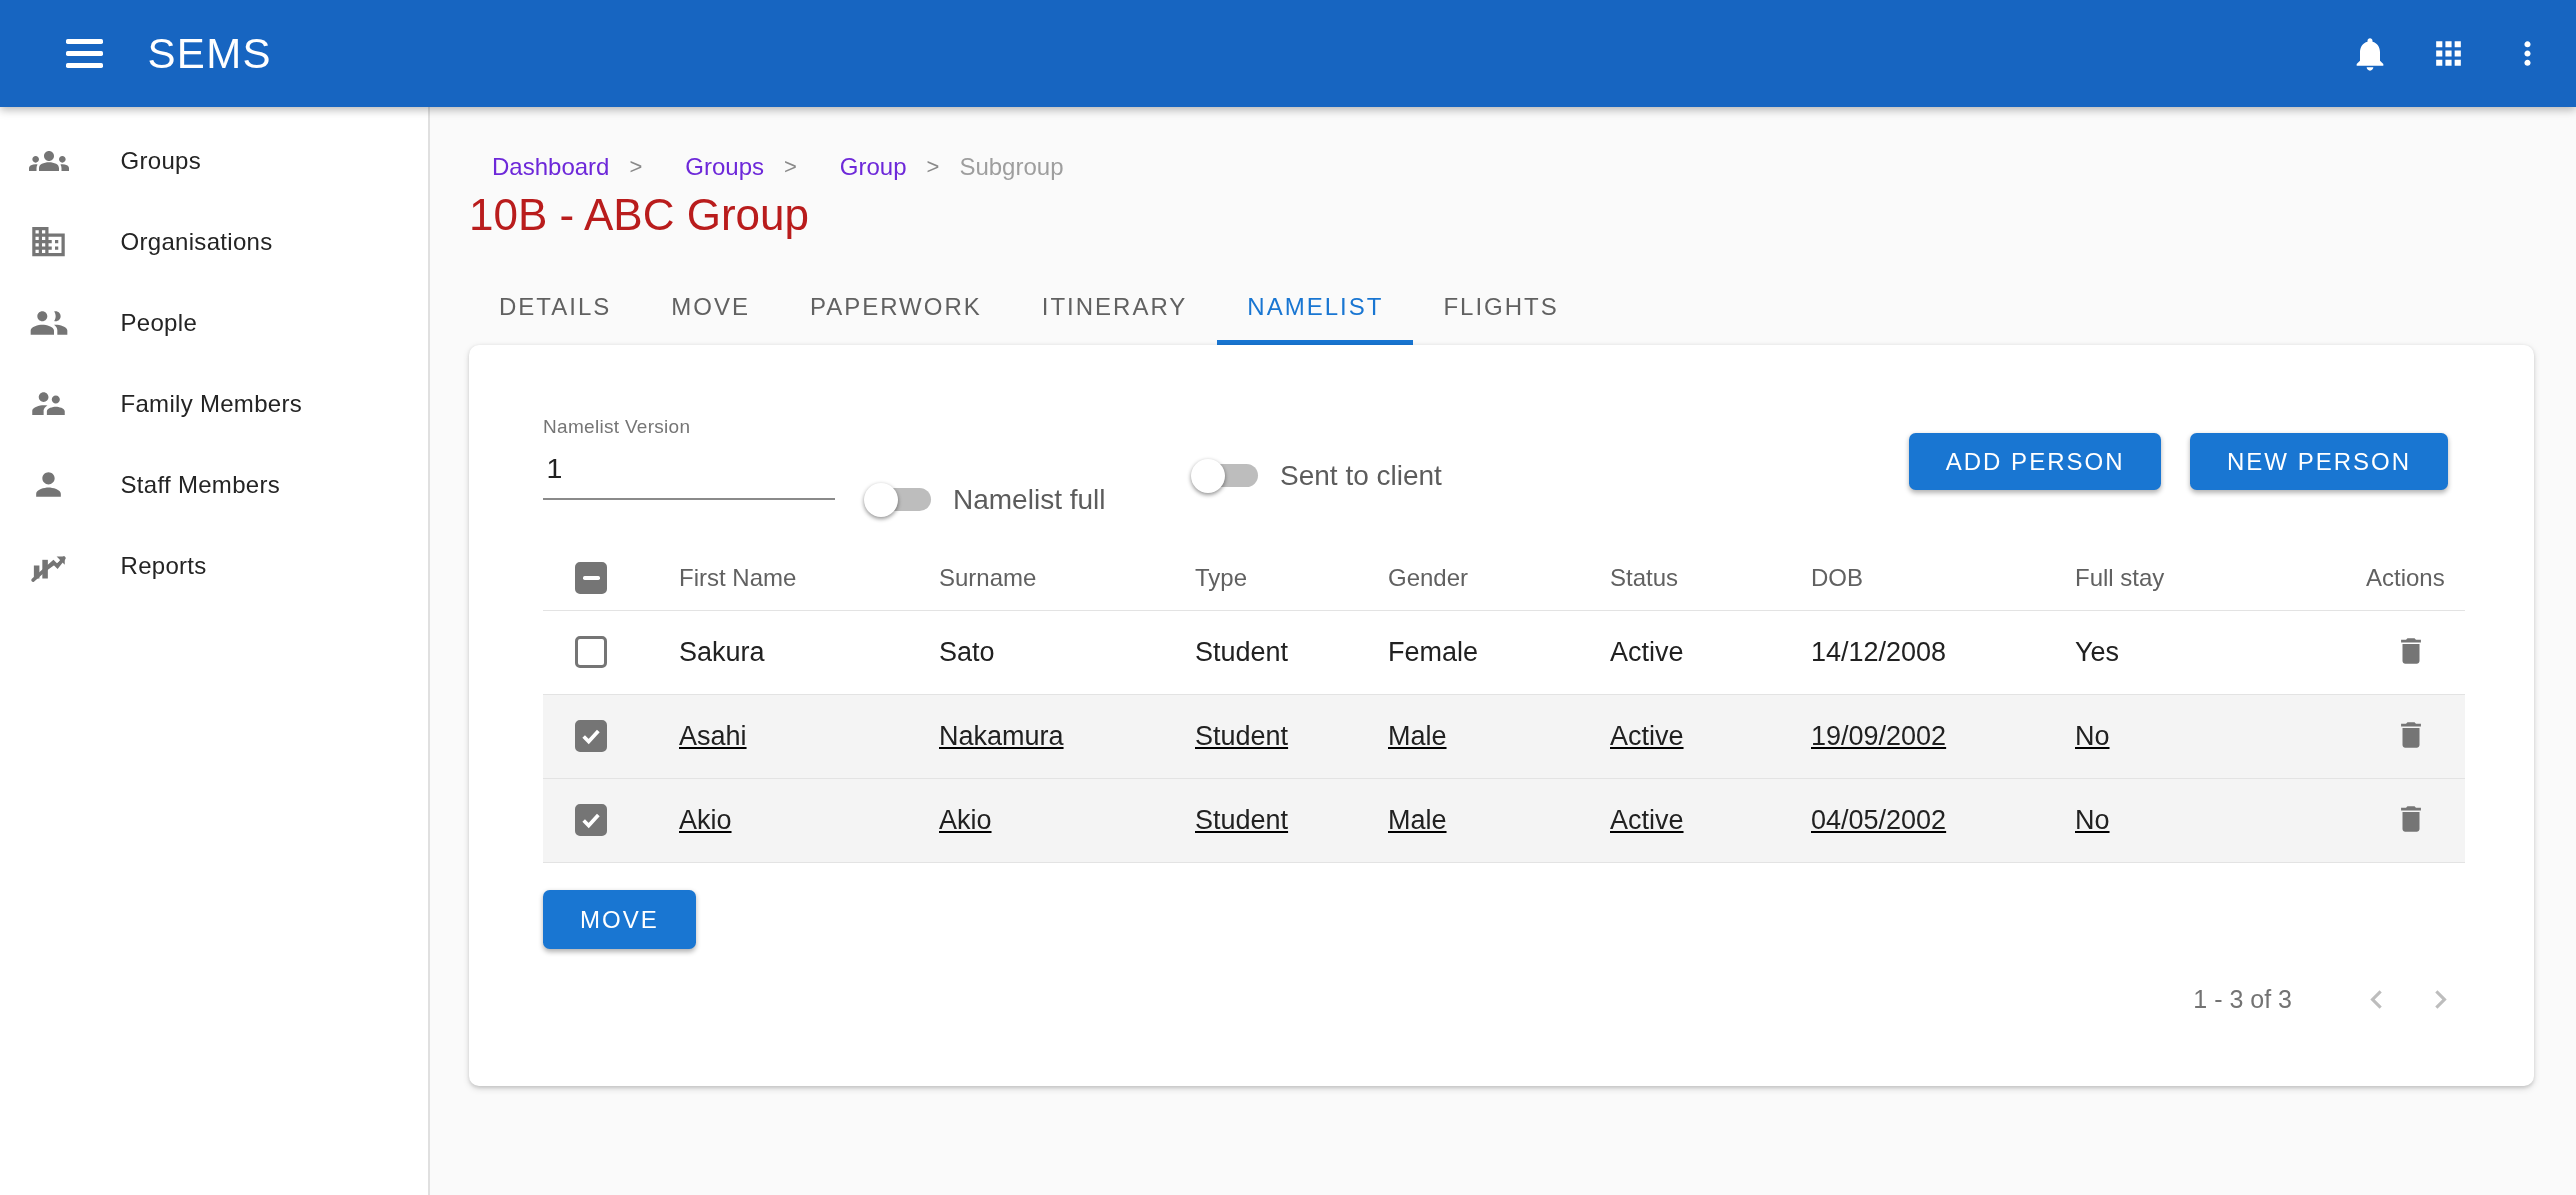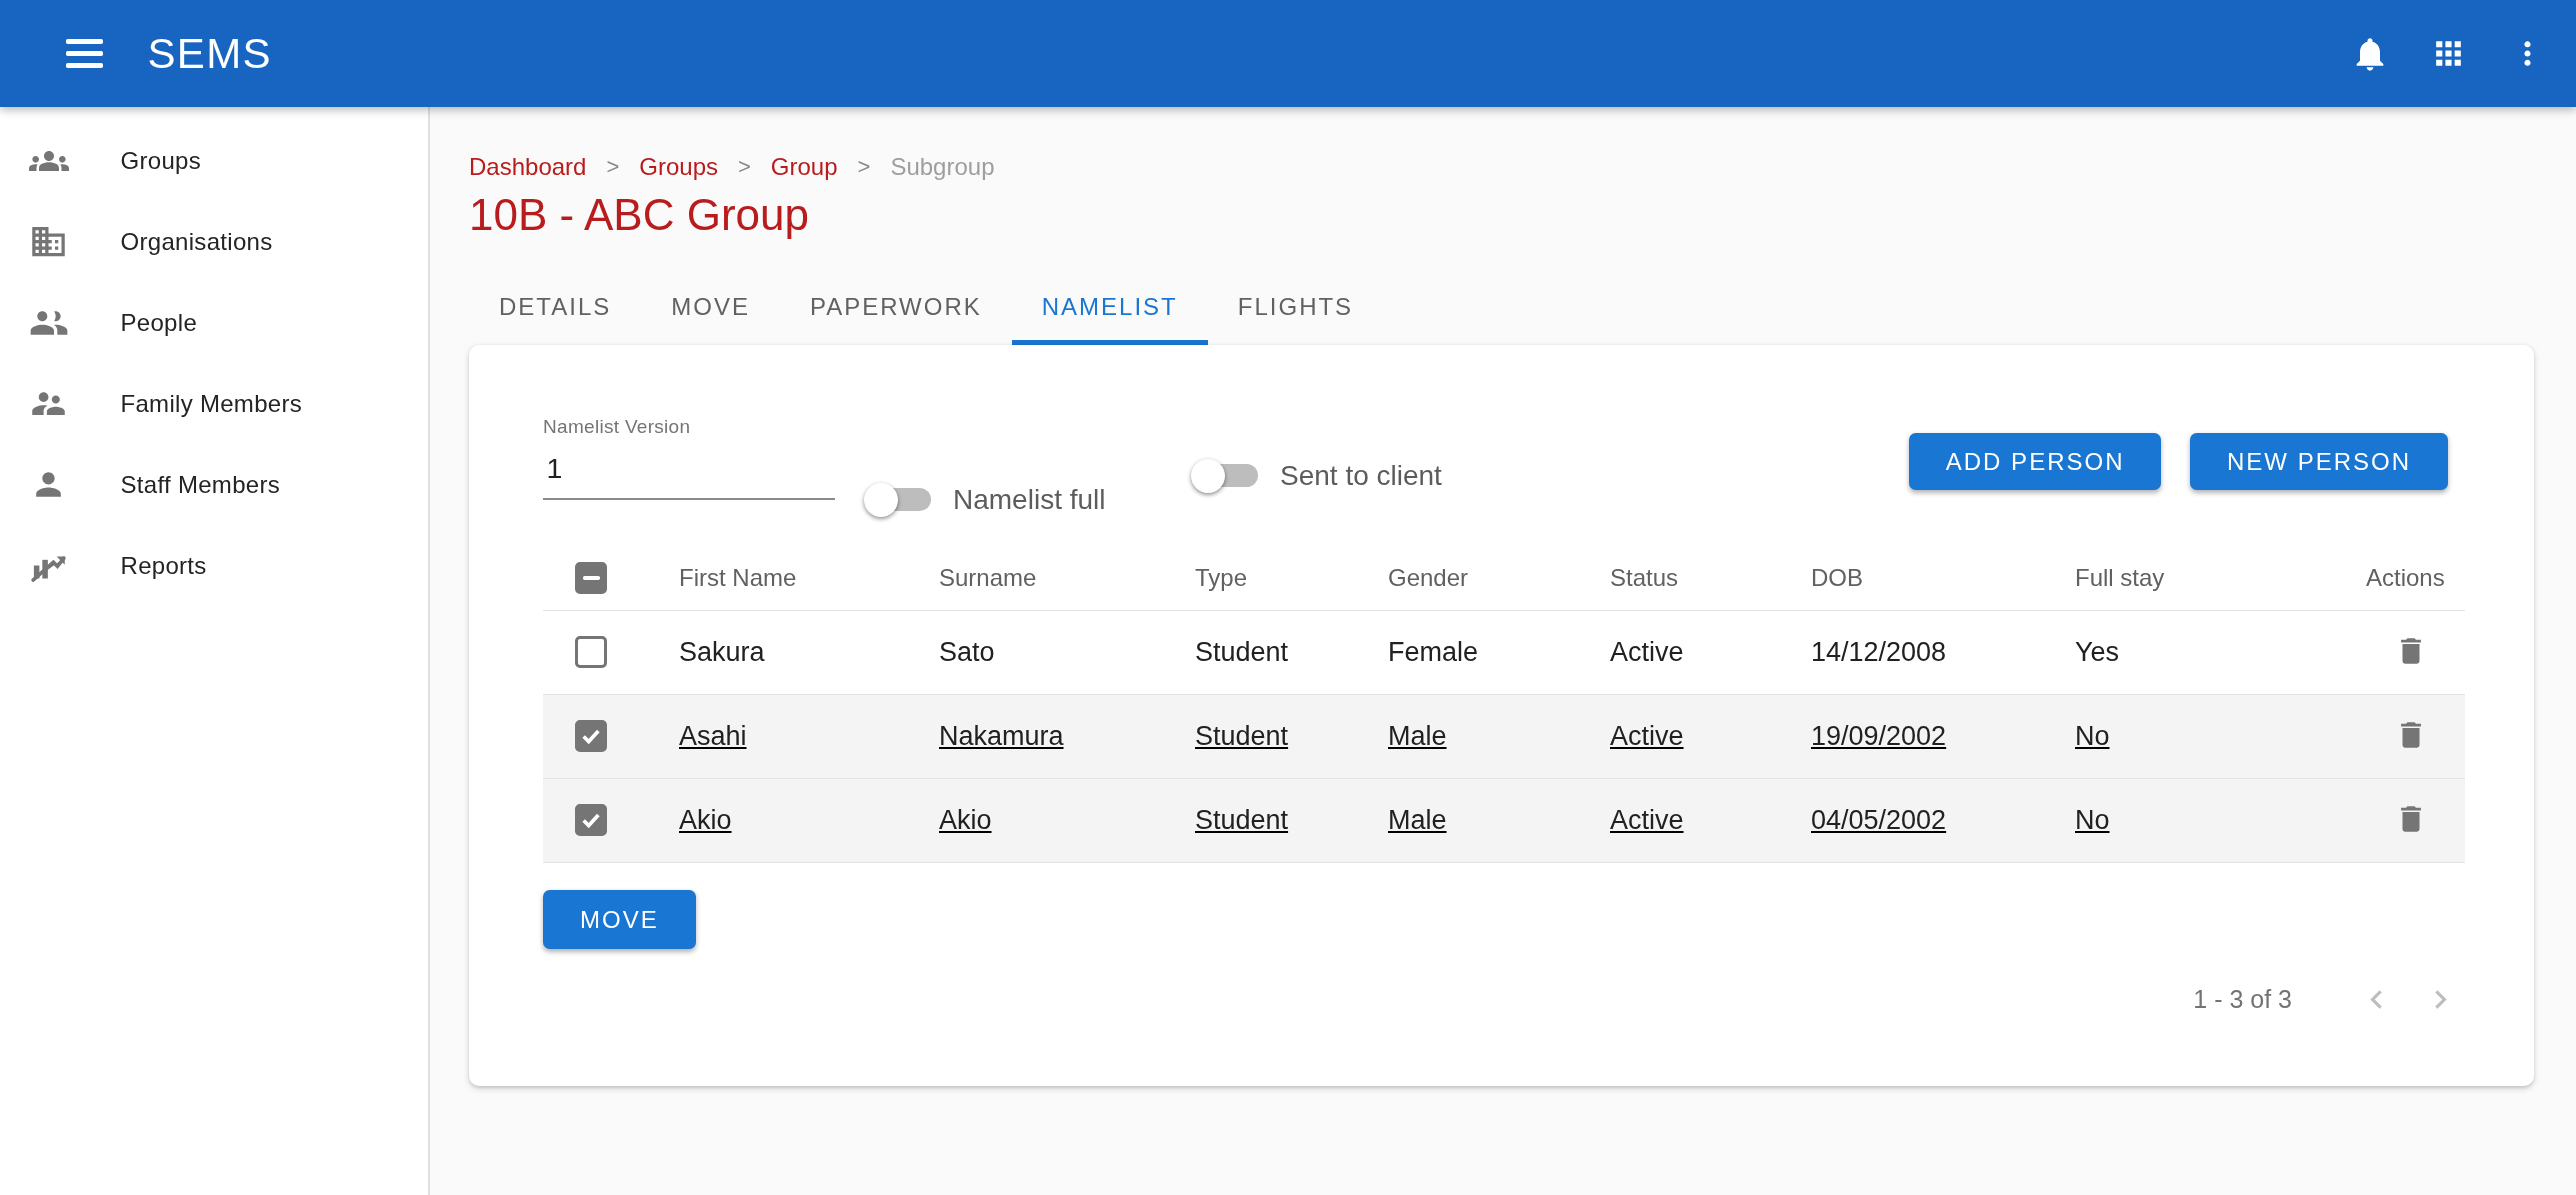--- a/index.html
+++ b/index.html
@@ -25,21 +25,21 @@
   .side-item { height:81px; display:flex; align-items:center; padding-left:28.5px; cursor:pointer; }
   .side-item .s-icon { width:40px; height:40px; display:flex; align-items:center; justify-content:center; flex:0 0 auto; }
   .side-item svg { fill:#757575; }
   .side-item .s-label { margin-left:52px; font-size:24px; color:#242424; font-weight:500; letter-spacing:0.3px; }
 
   
   .main { position:absolute; left:430px; top:107px; width:2146px; height:1088px;
     padding:44px 40px 0 39px; background:#fafafa; }
 
   .breadcrumb { display:flex; align-items:center; gap:20px; font-size:24px; height:32px; }
-  .breadcrumb .crumb-link { color:#b91c1c; cursor:pointer; }
+  .breadcrumb .crumb-link { color:#6d28d9; cursor:pointer;margin-left:23px; }
   .breadcrumb .crumb-sep { color:#8a8a8a; font-size:22px; }
   .breadcrumb .crumb-current { color:#9e9e9e; }
 
   .page-title { margin-top:8.4px; font-size:44px; font-weight:400; color:#b91c1c; line-height:47px; }
 
   .tabs { margin-top:30px; display:flex; height:77px; }
   .tab { position:relative; padding:0 30px; display:flex; align-items:center;
     font-size:24px; font-weight:500; letter-spacing:2px; color:#616161; cursor:pointer; }
   .tab.active { color:#1976d2; }
   .tab.active::after { content:""; position:absolute; left:0; right:0; bottom:0; height:5.9px; background:#1976d2; }
@@ -196,20 +196,21 @@
     <span class="crumb-sep">&gt;</span>
     <span class="crumb-current">Subgroup</span>
   </div>
 
   <h1 class="page-title">10B - ABC Group</h1>
 
   <div class="tabs">
     <div class="tab">DETAILS</div>
     <div class="tab">MOVE</div>
     <div class="tab">PAPERWORK</div>
+    <div class="tab">ITINERARY</div>
     <div class="tab active">NAMELIST</div>
     <div class="tab">FLIGHTS</div>
   </div>
 
   <section class="card">
     <div class="field">
       <div class="field-label">Namelist Version</div>
       <input class="field-input" type="text" value="1" style="">
     </div>
 

